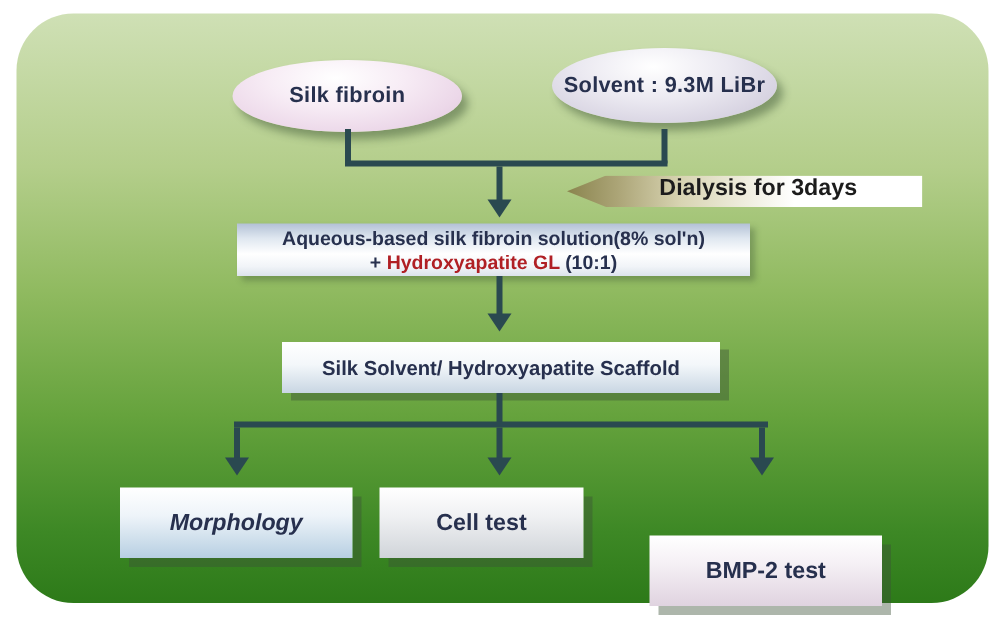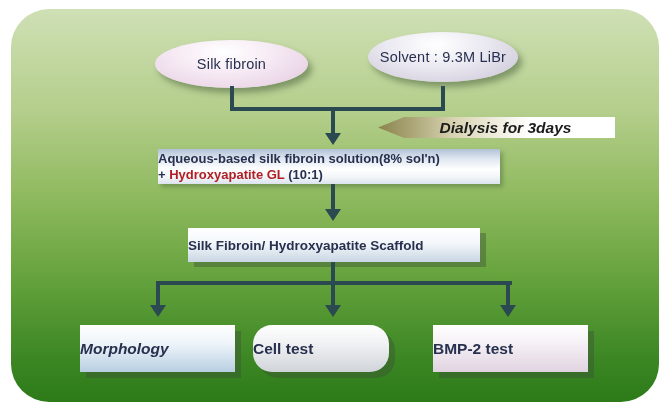--- a/index.html
+++ b/index.html
@@ -11,56 +11,55 @@
     position:absolute; left:11px; top:9px; width:648px; height:393px;
     border-radius:38px;
     background:linear-gradient(180deg,
       #cfe0b5 0%, #b4ce8b 26%, #90ba60 47%,
       #66a33d 68%, #3d8825 88%, #2d7a19 100%);
   }
   .node-ellipse {
     position:absolute; display:flex; align-items:center; justify-content:center;
     border-radius:50%;
     box-shadow:4px 5px 6px rgba(50,75,45,0.45);
-    color:#27304e; font-weight:normal; font-size:14.5px; letter-spacing:0.2px;
+    color:#27304e; font-weight:bold; font-size:14.5px; letter-spacing:0.2px;
     text-align:center;
   }
   .ellipse-silk {
     left:155px; top:40px; width:153px; height:48px;
     background:radial-gradient(ellipse at 45% 25%, #ffffff 0%, #f7ecf5 38%, #ecd8e9 72%, #dcc3d9 100%);
   }
   .ellipse-solvent {
     left:368px; top:32px; width:150px; height:50px;
     background:radial-gradient(ellipse at 45% 25%, #ffffff 0%, #ebe9f1 42%, #d8d4e2 74%, #c6c2d4 100%);
   }
   .line { position:absolute; background:#2a4950; }
   .arrowhead {
     position:absolute; width:0; height:0;
     border-left:8px solid transparent; border-right:8px solid transparent;
     border-top:12px solid #2a4950;
   }
   .ribbon {
-    position:absolute; display:flex; align-items:center; justify-content:center;
+    position:absolute; display:flex; align-items:flex-start; justify-content:center;
     color:#1c1c1c; font-weight:bold;
     background:linear-gradient(90deg, #8a844e 0%, #aba476 14%, #d8d4b2 32%, #efedde 50%, #ffffff 64%);
-    font-style:italic;
   }
   .ribbon-dialysis {
     left:378px; top:117px; width:219px; height:21px; font-size:15.5px;
     clip-path:polygon(0% 50%, 11% 0%, 100% 0%, 100% 100%, 11% 100%);
     padding-left:18px;
   }
   .ribbon-freeze {
     left:378px; top:193px; width:214px; height:22px; font-size:15px;
     border-top-left-radius:11px; border-bottom-left-radius:11px;
     padding-left:12px;
   }
   .procbox {
     position:absolute; display:flex; flex-direction:column;
-    align-items:flex-start; justify-content:center; text-align:center;
+    align-items:center; justify-content:center; text-align:center;
     color:#27304e; font-weight:bold;
   }
   .box-aqueous {
     left:158px; top:149px; width:342px; height:35px;
     background:linear-gradient(180deg, #b3c1d6 0%, #dfe7f0 28%, #ffffff 58%, #f1f4f8 82%, #dce3ec 100%);
     box-shadow:3px 3px 4px rgba(55,80,50,0.35);
     font-size:13px; line-height:16px;
   }
   .box-scaffold {
     left:188px; top:228px; width:292px; height:34px;
@@ -68,23 +67,23 @@
     box-shadow:6px 5px 0 rgba(60,80,55,0.42);
     font-size:13.5px;
   }
   .box-bottom {
     top:325px; height:47px; font-size:15.5px; line-height:19px;
     box-shadow:6px 6px 0 rgba(60,80,55,0.42);
   }
   .box-morphology { left:80px;  width:155px;
     background:linear-gradient(180deg, #ffffff 0%, #eef4f9 40%, #b7cfe2 100%);font-style:italic; }
   .box-cell { left:253px; width:136px;
-    background:linear-gradient(180deg, #ffffff 0%, #f0f1f3 40%, #d0d4d9 100%);border-radius:19px; }
+    background:linear-gradient(180deg, #ffffff 0%, #f0f1f3 40%, #d0d4d9 100%); }
   .box-bmp { left:433px; width:155px;
-    background:linear-gradient(180deg, #ffffff 0%, #f5f0f5 40%, #e0d3e0 100%); }
+    background:linear-gradient(180deg, #ffffff 0%, #f5f0f5 40%, #e0d3e0 100%);margin-top:32px; }
   .red-text { color:#b01f24; }
 </style>
 </head>
 <body>
 
 <div class="canvas">
   <div class="panel"></div>
 
   <div class="node-ellipse ellipse-silk">
     <span>Silk fibroin</span>
@@ -106,21 +105,21 @@
   <div class="procbox box-aqueous">
     <div>Aqueous-based silk fibroin solution(8% sol'n)</div>
     <div><span>+ </span><span class="red-text">Hydroxyapatite GL</span><span> (10:1)</span></div>
   </div>
 
   <div class="line" style="left:331px; top:184px; width:4px; height:26px;"></div>
   <div class="arrowhead" style="left:325px; top:209px;"></div>
 
 
   <div class="procbox box-scaffold">
-    <div>Silk Fibroin/ Hydroxyapatite Scaffold</div>
+    <div>Silk Solvent/ Hydroxyapatite Scaffold</div>
   </div>
 
   <div class="line" style="left:331px; top:262px; width:4px; height:21px;"></div>
   <div class="line" style="left:156px; top:281px; width:356px; height:4px;"></div>
 
   <div class="line" style="left:156px; top:285px; width:4px; height:21px;"></div>
   <div class="arrowhead" style="left:150px; top:305px;"></div>
 
   <div class="line" style="left:331px; top:285px; width:4px; height:21px;"></div>
   <div class="arrowhead" style="left:325px; top:305px;"></div>

